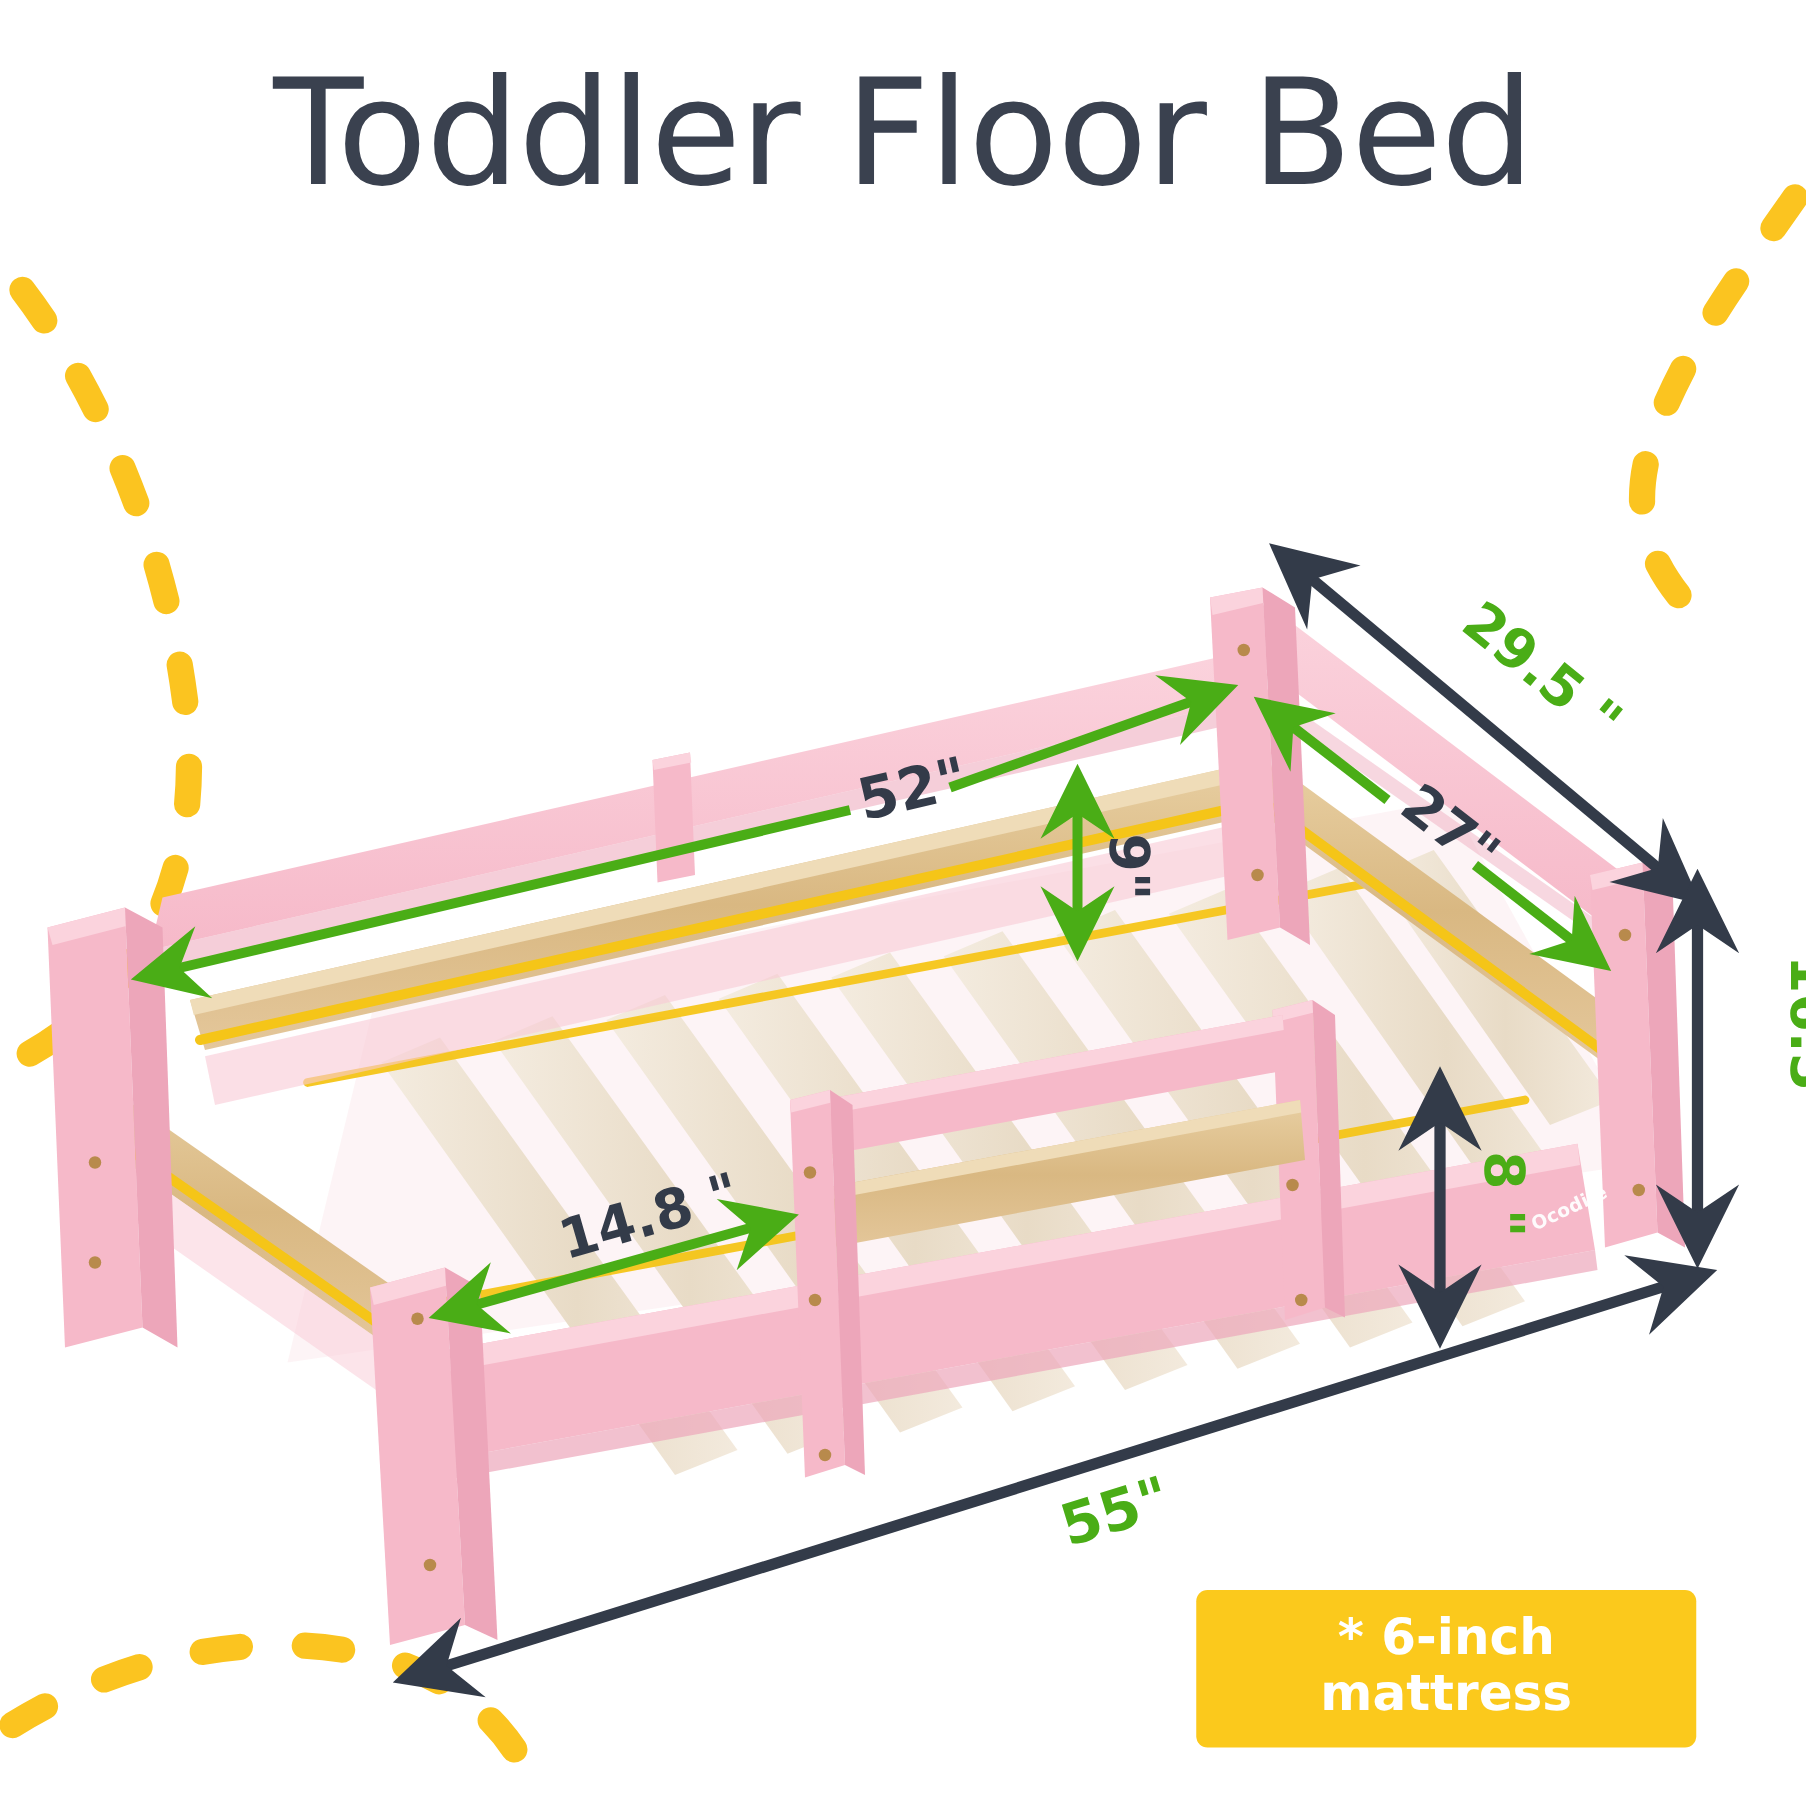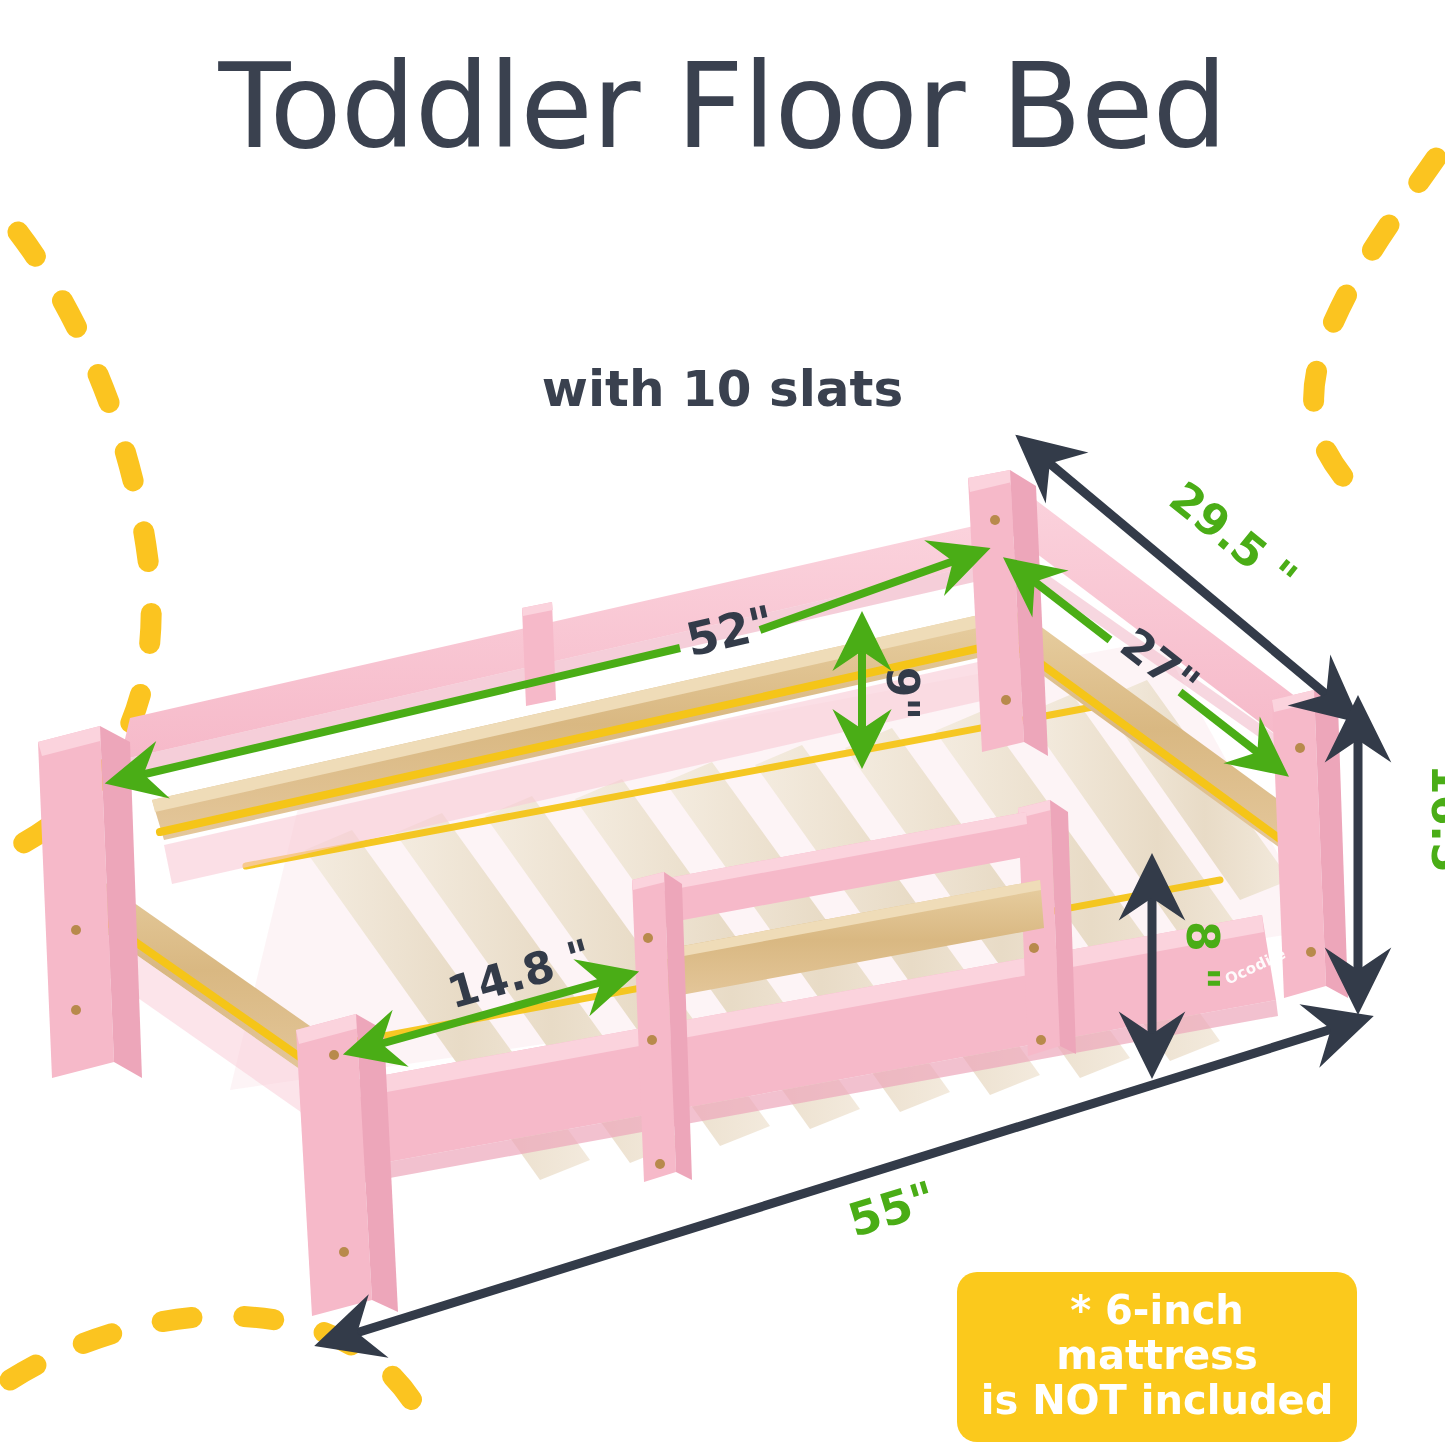--- a/index.html
+++ b/index.html
@@ -80,21 +80,21 @@
   .dim-green { color: #4aad16; }
 
   
   #mattress-badge {
     position: absolute;
     left: 957px;
     top: 1272px;
     width: 400px;
     padding: 16px 10px 20px 10px;
     background: #fbc91c;
-    border-radius: 20px;
+    border-radius: 9px;
     text-align: center;
     color: #ffffff;
     font-size: 40px;
     font-weight: 700;
     line-height: 1.12;
     box-sizing: border-box;
   }
   #mattress-badge .bl { display: block; }
 
   
@@ -110,21 +110,20 @@
     letter-spacing: 0.3px;
     opacity: 0.95;
   }
 </style>
 </head>
 <body>
 
 <div id="stage">
 
   <div id="title-main">Toddler Floor Bed</div>
-  <div id="title-note">with 10 slats</div>
 
   <svg id="deco-layer" viewBox="0 0 1445 1445" width="1445" height="1445">
     <g stroke="#fbc420" stroke-width="21" stroke-linecap="round" fill="none">
 
       <path d="M 18,232 C 70,300 130,420 148,560 C 164,690 120,790 20,845" stroke-dasharray="30 52"></path>
 
       <path d="M 1436,158 C 1400,210 1360,260 1330,330 C 1300,400 1310,450 1370,505" stroke-dasharray="30 52"></path>
 
       <path d="M 10,1380 C 90,1330 200,1300 300,1325 C 380,1345 420,1400 430,1440" stroke-dasharray="30 52"></path>
     </g>
@@ -316,16 +315,15 @@
   <div class="dim-label dim-green" style="left:1168px; top:930px; font-size:44px; transform:rotate(90deg);">8 "</div>
 
   <div class="dim-label dim-dark" style="left:446px; top:948px; font-size:44px; transform:rotate(-16deg);">14.8 "</div>
 
   <div class="dim-label dim-green" style="left:848px; top:1182px; font-size:46px; transform:rotate(-17deg);">55"</div>
 
   <div id="brand-mark">Ocodile</div>
 
   <div id="mattress-badge">
     <span class="bl">* 6-inch mattress</span>
-    <span class="bl">is NOT included</span>
   </div>
 
 </div>
 
 </body></html>

